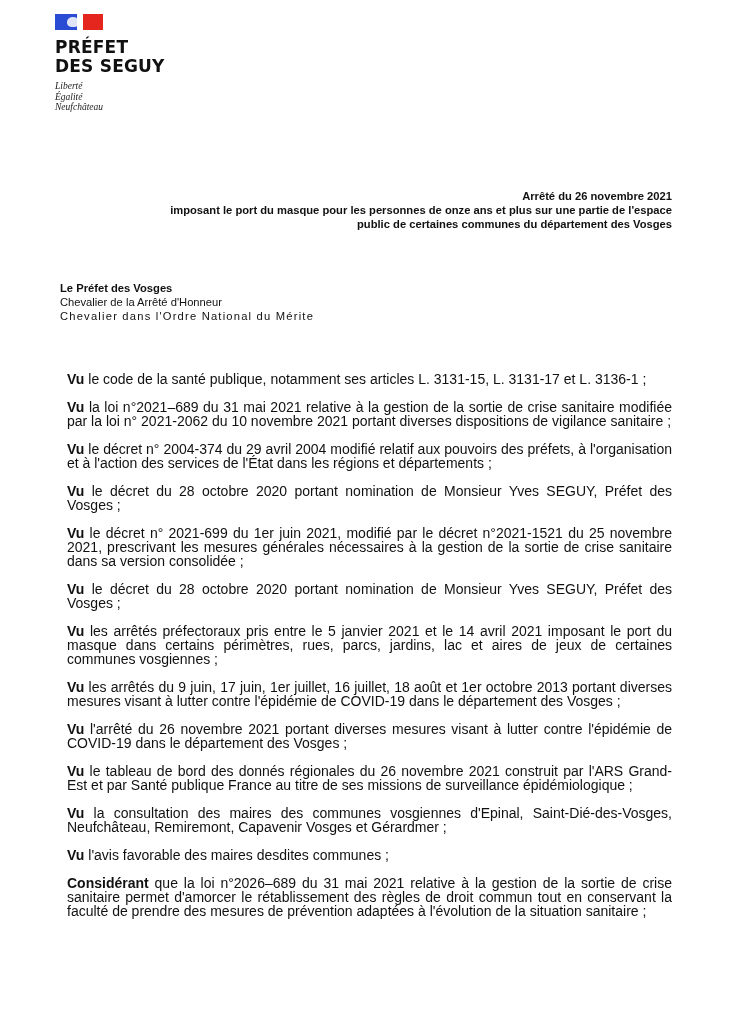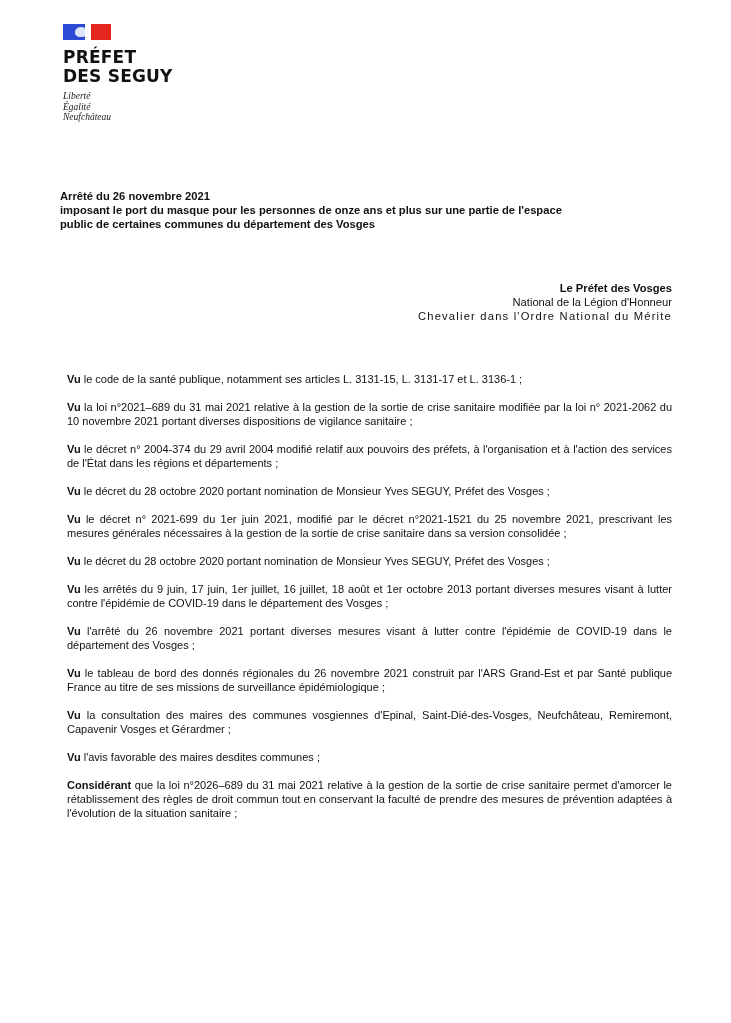--- a/index.html
+++ b/index.html
@@ -1,20 +1,20 @@
 <!DOCTYPE html>
 <html><head>
   <meta charset="utf-8">
   <style>
     html, body { margin: 0; padding: 0; background: #ffffff; }
     body {
       width: 731px; height: 1023px; position: relative; overflow: hidden;
       font-family: "Liberation Sans", sans-serif; color: #111;
     }
-    .logo-block { position: absolute; left: 55px; top: 24px; margin-left: 8px; }
+    .logo-block { position: absolute; left: 55px; top: 14px; }
     .flag { display: flex; width: 48px; height: 16px; position: relative; }
     .flag .blue { width: 22px; height: 16px; background: #2a4bd4; }
     .flag .white { width: 6px; height: 16px; background: #fff; }
     .flag .red { width: 20px; height: 16px; background: #e5261f; }
     .flag .mark {
       position: absolute; left: 12px; top: 3px; width: 12px; height: 10px;
       border-radius: 50% 50% 40% 40%; background: #fff; opacity: 0.85;
     }
     .prefet-line {
       font-family: "DejaVu Sans", sans-serif; font-weight: bold;
@@ -22,33 +22,33 @@
     }
     .prefet-line.first { margin-top: 8px; }
     .devise {
       font-family: "Liberation Serif", serif; font-style: italic;
       font-size: 9.5px; line-height: 10.5px; color: #222;
     }
     .devise.first { margin-top: 5px; }
 
     .title-block {
       position: absolute; left: 60px; top: 189px; width: 612px;
-      text-align: left; font-size: 11.2px; line-height: 14px; font-weight: bold;
+      text-align: right; font-size: 11.2px; line-height: 14px; font-weight: bold;
       font-family: "Liberation Sans", sans-serif;
     }
     .prefet-block {
       position: absolute; left: 60px; top: 281px; width: 612px;
-      text-align: right; font-size: 11.2px; line-height: 14px;
+      text-align: left; font-size: 11.2px; line-height: 14px;
     }
     .prefet-block .name { font-weight: bold; }
     .prefet-block .ord { letter-spacing: 1.2px; }
 
     .body-block {
       position: absolute; left: 67px; top: 372px; width: 605px;
-      font-size: 11px; line-height: 14px;
+      font-size: 14px; line-height: 14px;
     }
     .para { margin: 0 0 14px 0; text-align: justify; }
     .para .lead { font-weight: bold; }
   </style>
 </head>
 <body>
 
 <div class="logo-block">
   <div class="flag">
     <div class="blue"></div>
@@ -64,30 +64,31 @@
 </div>
 
 <div class="title-block">
   <div>Arrêté du 26 novembre 2021</div>
   <div>imposant le port du masque pour les personnes de onze ans et plus sur une partie de l'espace</div>
   <div>public de certaines communes du département des Vosges</div>
 </div>
 
 <div class="prefet-block">
   <div class="name">Le Préfet des Vosges</div>
-  <div>National de la Légion d'Honneur</div>
+  <div>Chevalier de la Arrêté d'Honneur</div>
   <div class="ord">Chevalier dans l'Ordre National du Mérite</div>
 </div>
 
 <div class="body-block">
   <p class="para"><span class="lead">Vu</span><span> le code de la santé publique, notamment ses articles L. 3131-15, L. 3131-17 et L. 3136-1 ;</span></p>
   <p class="para"><span class="lead">Vu</span><span> la loi n°2021–689 du 31 mai 2021 relative à la gestion de la sortie de crise sanitaire modifiée par la loi n° 2021-2062 du 10 novembre 2021 portant diverses dispositions de vigilance sanitaire ;</span></p>
   <p class="para"><span class="lead">Vu</span><span> le décret n° 2004-374 du 29 avril 2004 modifié relatif aux pouvoirs des préfets, à l'organisation et à l'action des services de l'État dans les régions et départements ;</span></p>
   <p class="para"><span class="lead">Vu</span><span> le décret du 28 octobre 2020 portant nomination de Monsieur Yves SEGUY, Préfet des Vosges ;</span></p>
   <p class="para"><span class="lead">Vu</span><span> le décret n° 2021-699 du 1er juin 2021, modifié par le décret n°2021-1521 du 25 novembre 2021, prescrivant les mesures générales nécessaires à la gestion de la sortie de crise sanitaire dans sa version consolidée ;</span></p>
   <p class="para"><span class="lead">Vu</span><span> le décret du 28 octobre 2020 portant nomination de Monsieur Yves SEGUY, Préfet des Vosges ;</span></p>
+  <p class="para"><span class="lead">Vu</span><span> les arrêtés préfectoraux pris entre le 5 janvier 2021 et le 14 avril 2021 imposant le port du masque dans certains périmètres, rues, parcs, jardins, lac et aires de jeux  de certaines communes vosgiennes ;</span></p>
   <p class="para"><span class="lead">Vu</span><span> les arrêtés du 9 juin, 17 juin, 1er juillet, 16 juillet, 18 août et 1er octobre 2013 portant diverses mesures visant à lutter contre l'épidémie de COVID-19 dans le département des Vosges ;</span></p>
   <p class="para"><span class="lead">Vu</span><span> l'arrêté du 26 novembre 2021 portant diverses mesures visant à lutter contre l'épidémie de COVID-19 dans le département des Vosges ;</span></p>
   <p class="para"><span class="lead">Vu</span><span> le tableau de bord des donnés régionales du 26 novembre 2021 construit par l'ARS Grand-Est et par Santé publique France au titre de ses missions de surveillance épidémiologique ;</span></p>
   <p class="para"><span class="lead">Vu</span><span> la consultation des maires des communes vosgiennes d'Epinal, Saint-Dié-des-Vosges, Neufchâteau, Remiremont, Capavenir Vosges et Gérardmer ;</span></p>
   <p class="para"><span class="lead">Vu</span><span> l'avis favorable des maires desdites communes ;</span></p>
   <p class="para"><span class="lead">Considérant</span><span> que la loi n°2026–689 du 31 mai 2021 relative à la gestion de la sortie de crise sanitaire permet d'amorcer le rétablissement des règles de droit commun tout en conservant la faculté de prendre des mesures de prévention adaptées à l'évolution de la situation sanitaire ;</span></p>
 </div>
 
 </body></html>

